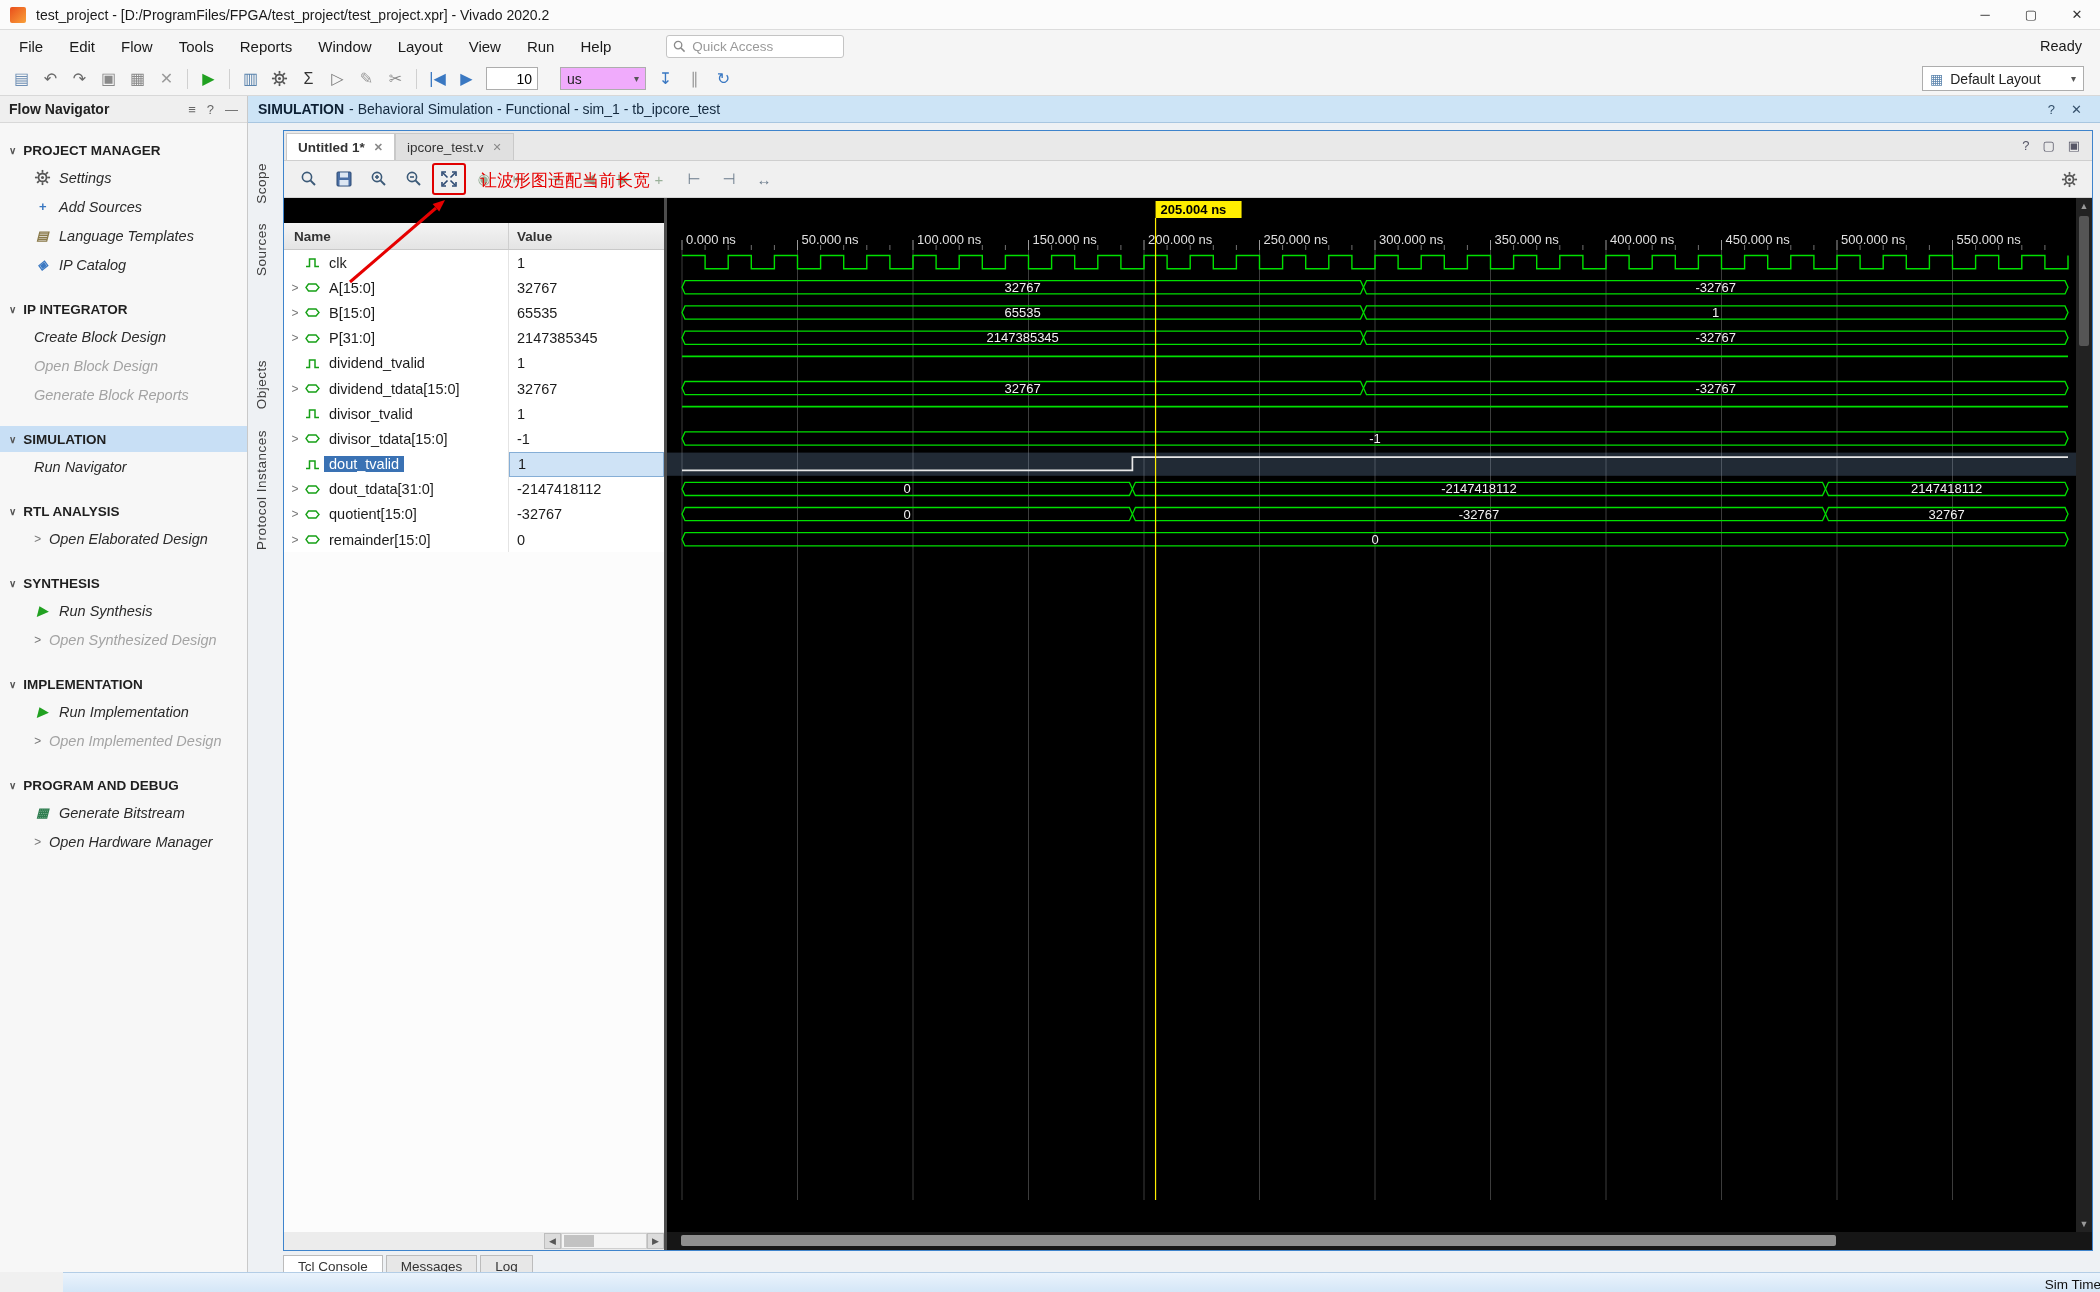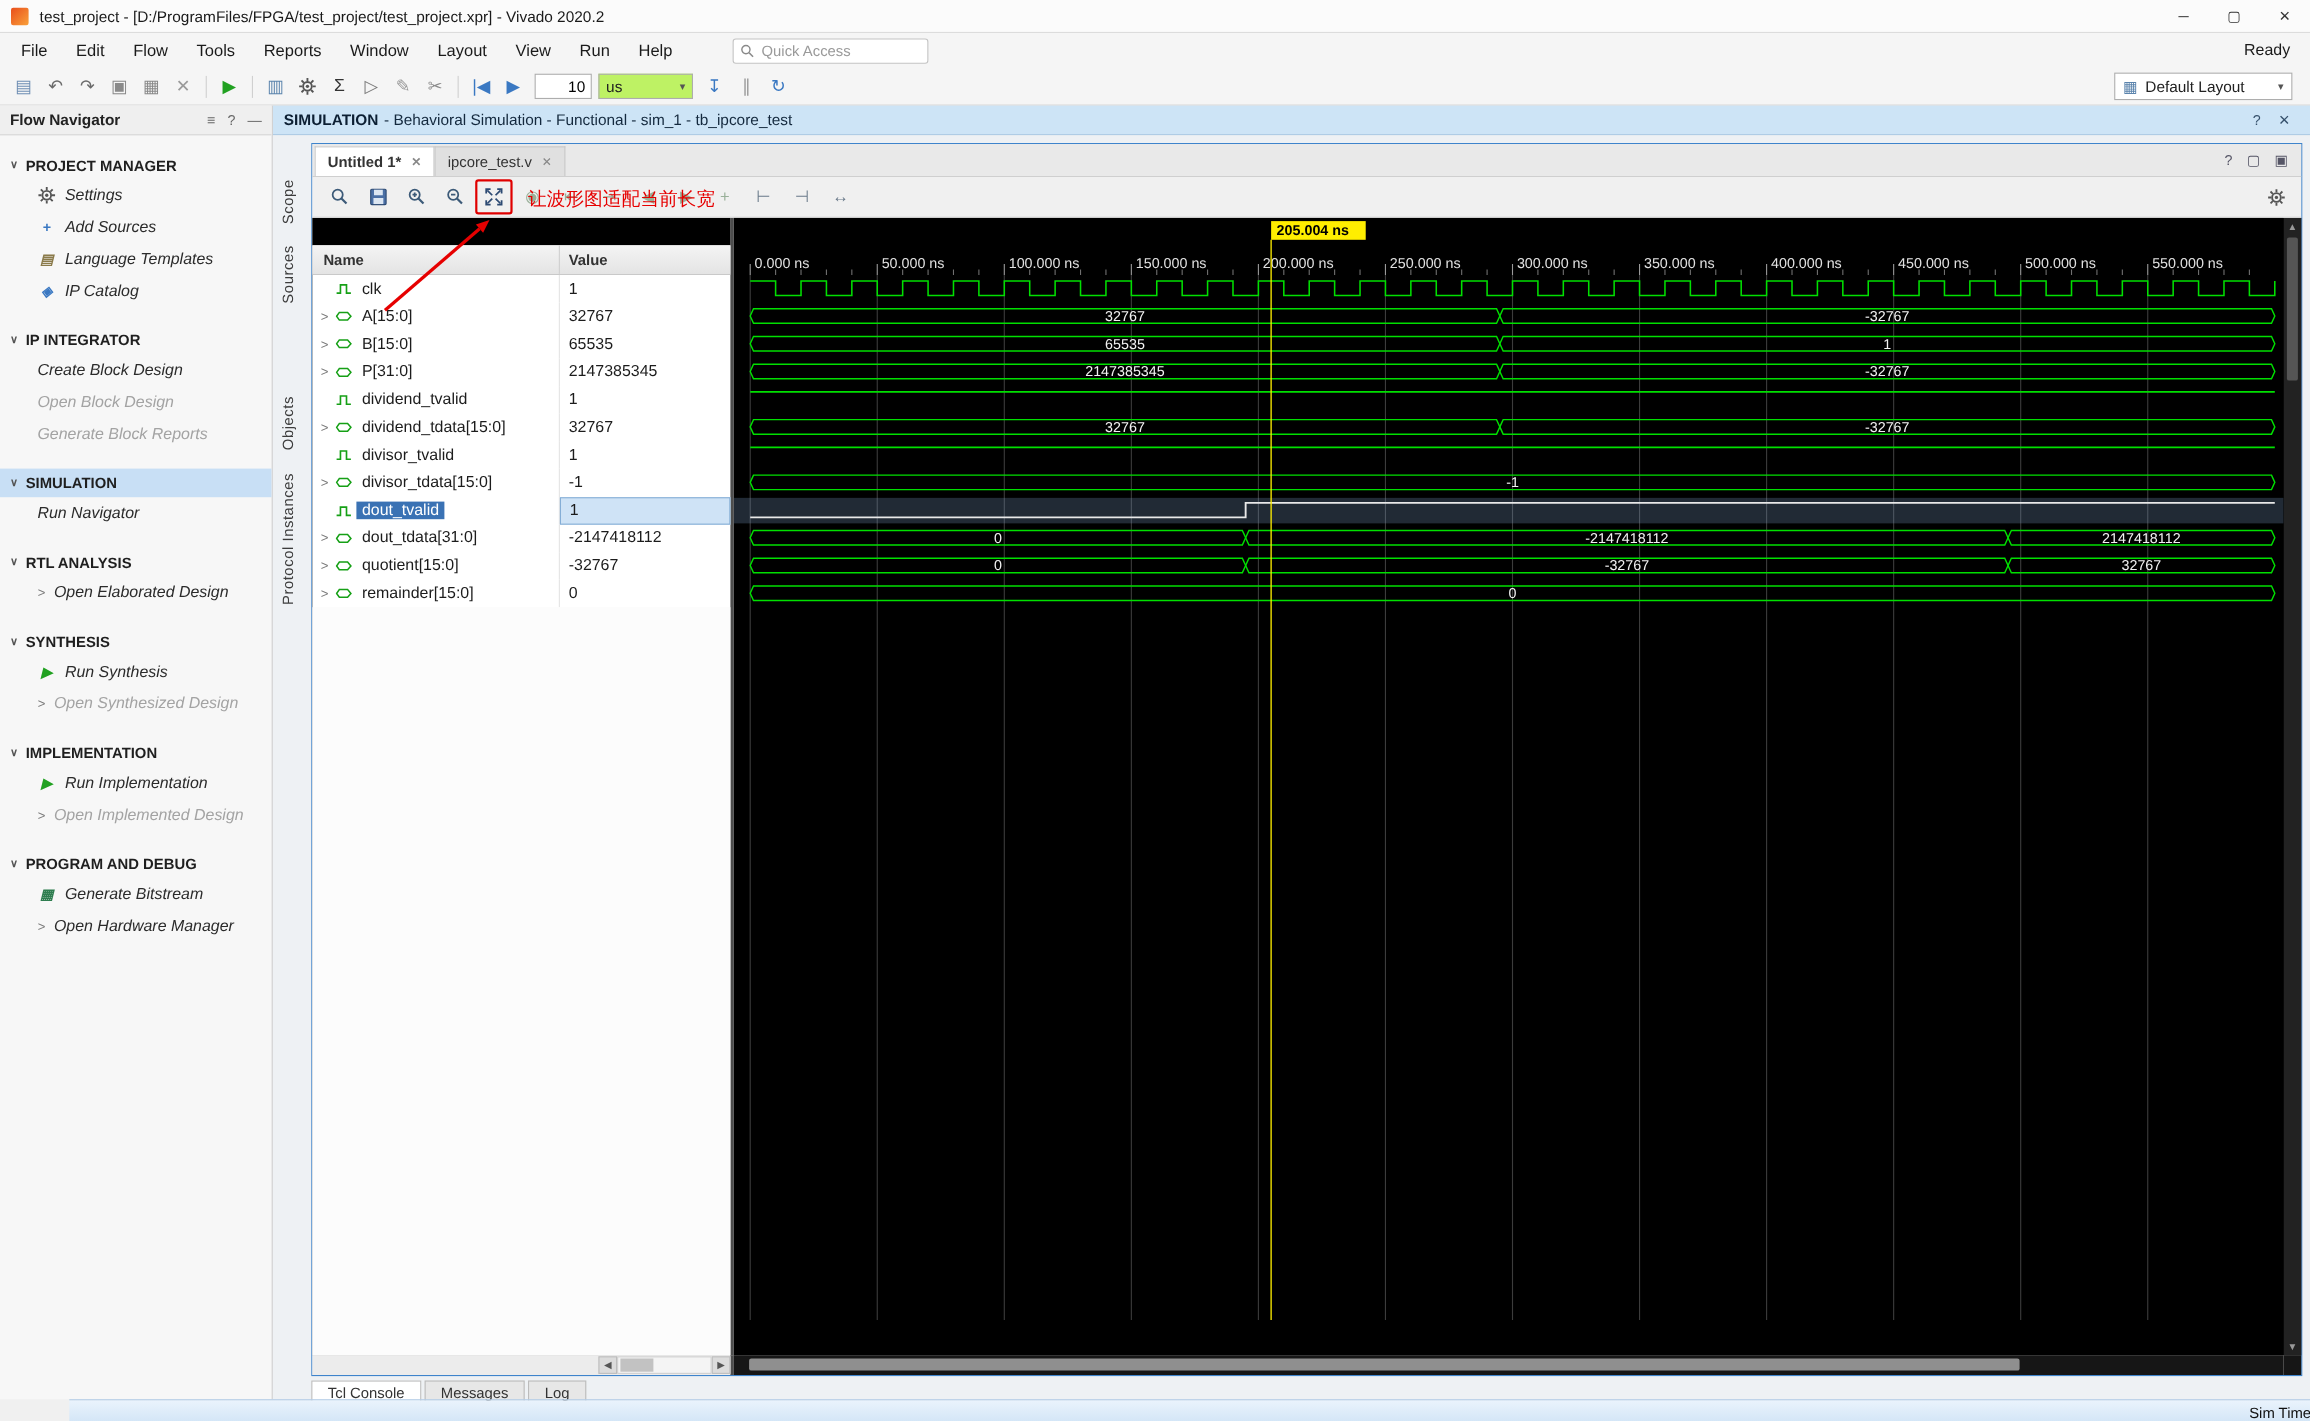--- a/index.html
+++ b/index.html
@@ -25,22 +25,22 @@
   .ready { position:absolute; right:18px; font-size:14.5px; color:#1a1a1a; }
 
   
   .toolbar { position:absolute; left:0; top:62px; width:2100px; height:34px; background:#f5f5f5;
              border-bottom:1px solid #d8d8d8; display:flex; align-items:center; padding-left:8px; gap:2px; }
   .tb-icon { width:27px; height:27px; display:flex; align-items:center; justify-content:center;
              font-size:16px; color:#666; position:relative; }
   .tb-sep { width:1px; height:20px; background:#d0d0d0; margin:0 5px; }
   .tb-input { width:52px; height:23px; border:1px solid #adadad; background:#fff; text-align:right;
               padding-right:5px; font:14px "Liberation Sans", sans-serif; margin-left:4px; }
-  .tb-select { width:86px; height:23px; border:1px solid #adadad; background:#bef264; display:flex;
-               align-items:center; padding:0 6px; font-size:14px; margin-left:4px; margin-right:4px; }
+  .tb-select { width:86px; height:23px; border:1px solid #adadad; background:#f0abfc; display:flex;
+               align-items:center; padding:0 6px; font-size:14px; margin-left:20px; margin-right:4px; }
   .tb-select .caret { margin-left:auto; font-size:10px; color:#555; }
   .layout-combo { position:absolute; right:16px; top:4px; width:162px; height:25px; border:1px solid #adadad;
                   background:#fff; display:flex; align-items:center; gap:7px; padding:0 7px; font-size:14px; }
   .layout-combo .caret { margin-left:auto; font-size:10px; color:#555; }
 
   
   .sim-banner { position:absolute; left:248px; top:96px; width:1852px; height:27px; background:#cde4f6;
                 border-bottom:1px solid #a8c6e0; display:flex; align-items:center; padding:0 10px; font-size:14px; color:#14293e; }
   .sim-banner b { margin-right:5px; color:#0c1f33; }
   .banner-icons { margin-left:auto; display:flex; gap:16px; color:#35506b; font-size:13px; padding-right:8px; }

